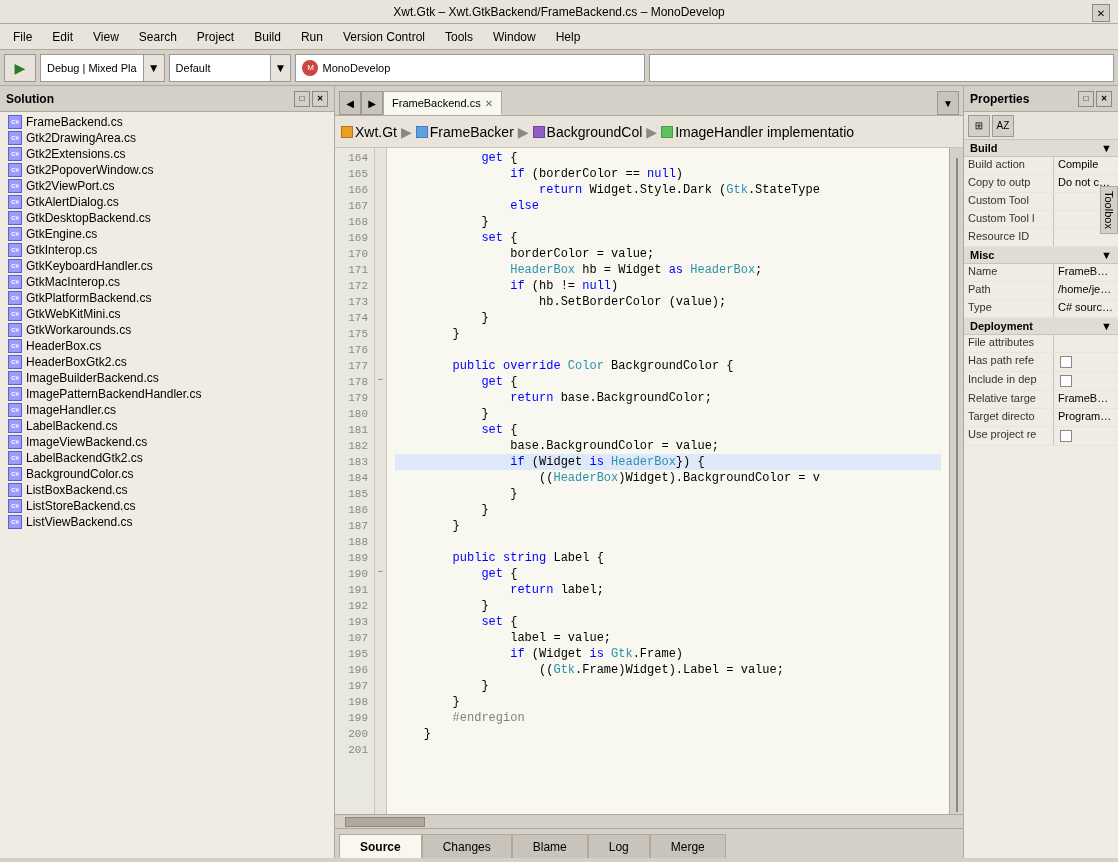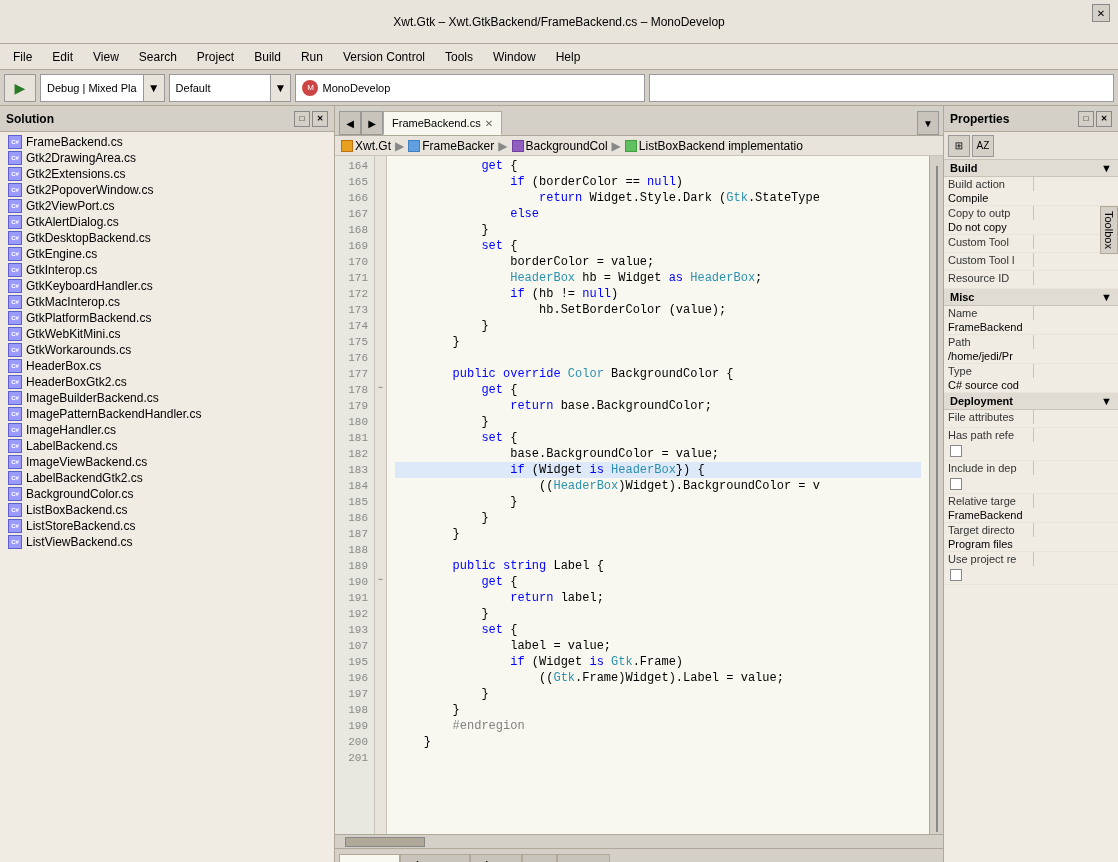--- a/index.html
+++ b/index.html
@@ -1,21 +1,21 @@
 <!DOCTYPE html>
 <html><head>
   <meta charset="utf-8">
   <style>
     * { box-sizing: border-box; margin: 0; padding: 0; }
     body { font-family: 'Segoe UI', sans-serif; font-size: 12px; background: #d4d0c8; overflow: hidden; width: 1118px; height: 862px; }
 
     
     .titlebar {
       background: #e8e4dc;
-      height: 44px;
+      height: 24px;
       display: flex;
       align-items: center;
       justify-content: center;
       border-bottom: 1px solid #b0a898;
       position: relative;
     }
     .titlebar-close {
       position: absolute;
       right: 8px;
       top: 4px;
@@ -190,27 +190,27 @@
       align-items: center;
       gap: 4px;
     }
     .tab.active { background: #f8f8f0; border-bottom: 1px solid #f8f8f0; }
     .tab-close { color: #666; cursor: pointer; font-size: 10px; }
     .tab-dropdown { margin-left: auto; width: 22px; height: 24px; background: #c8c4bc; border: 1px solid #999; cursor: pointer; display: flex; align-items: center; justify-content: center; font-size: 10px; }
 
     
     .breadcrumb {
       background: #e8e4dc;
-      height: 20px;
+      height: 32px;
       display: flex;
       align-items: center;
       padding: 0 6px;
       border-bottom: 1px solid #c8c4bc;
       gap: 2px;
-      font-size: 12px;
+      font-size: 14px;
       overflow: hidden;
     }
     .breadcrumb-sep { color: #888; margin: 0 2px; }
     .breadcrumb-item { cursor: pointer; display: flex; align-items: center; gap: 2px; }
     .bc-icon-xwt { width: 12px; height: 12px; background: #e8a020; border: 1px solid #c07010; display: inline-block; }
     .bc-icon-fb { width: 12px; height: 12px; background: #60a0e0; border: 1px solid #4080c0; display: inline-block; }
     .bc-icon-bg { width: 12px; height: 12px; background: #9060c0; border: 1px solid #7040a0; display: inline-block; }
     .bc-icon-if { width: 12px; height: 12px; background: #60c060; border: 1px solid #40a040; display: inline-block; }
 
     
@@ -269,26 +269,26 @@
     
     .bottom-tabs {
       background: #d4d0c8;
       height: 30px;
       display: flex;
       align-items: flex-end;
       padding: 0 4px;
       border-top: 1px solid #b0a898;
     }
     .bottom-tab {
-      padding: 4px 4px;
+      padding: 4px 20px;
       background: #c8c4bc;
       border: 1px solid #b0a898;
       border-bottom: none;
       cursor: pointer;
-      font-size: 15px;
+      font-size: 12px;
       height: 24px;
       display: flex;
       align-items: center;
     }
     .bottom-tab.active { background: #f8f8f0; font-weight: bold; }
 
     
     .vscroll {
       width: 14px;
       background: #d4d0c8;
@@ -299,21 +299,21 @@
     }
     .hscroll {
       height: 14px;
       background: #d4d0c8;
       border-top: 1px solid #b0a898;
       display: flex;
     }
 
     
     .properties-panel {
-      width: 175px;
+      width: 155px;
       background: #f0ece4;
       border-left: 1px solid #b0a898;
       display: flex;
       flex-direction: column;
       font-size: 11px;
     }
     .props-header {
       background: #d4d0c8;
       height: 26px;
       display: flex;
@@ -347,21 +347,20 @@
       font-weight: bold;
       border-bottom: 1px solid #c8c4bc;
       display: flex;
       align-items: center;
       justify-content: space-between;
     }
     .prop-row {
       display: flex;
       border-bottom: 1px solid #e8e4dc;
       min-height: 18px;
-      flex-direction: column;
     }
     .prop-name {
       width: 90px;
       padding: 1px 4px;
       color: #333;
       border-right: 1px solid #c8c4bc;
       overflow: hidden;
       text-overflow: ellipsis;
       white-space: nowrap;
       flex-shrink: 0;
@@ -577,21 +576,21 @@
         <span>FrameBacker</span>
       </div>
       <span class="breadcrumb-sep">▶</span>
       <div class="breadcrumb-item">
         <span class="bc-icon-bg"></span>
         <span>BackgroundCol</span>
       </div>
       <span class="breadcrumb-sep">▶</span>
       <div class="breadcrumb-item">
         <span class="bc-icon-if"></span>
-        <span>ListBoxBackend implementatio</span>
+        <span>ImageHandler implementatio</span>
       </div>
     </div>
 
     <div class="code-editor">
       <div class="code-content">
 
         <div class="line-numbers" id="line-numbers">
             <div class="line-num">164</div>
             <div class="line-num">165</div>
             <div class="line-num">166</div>

